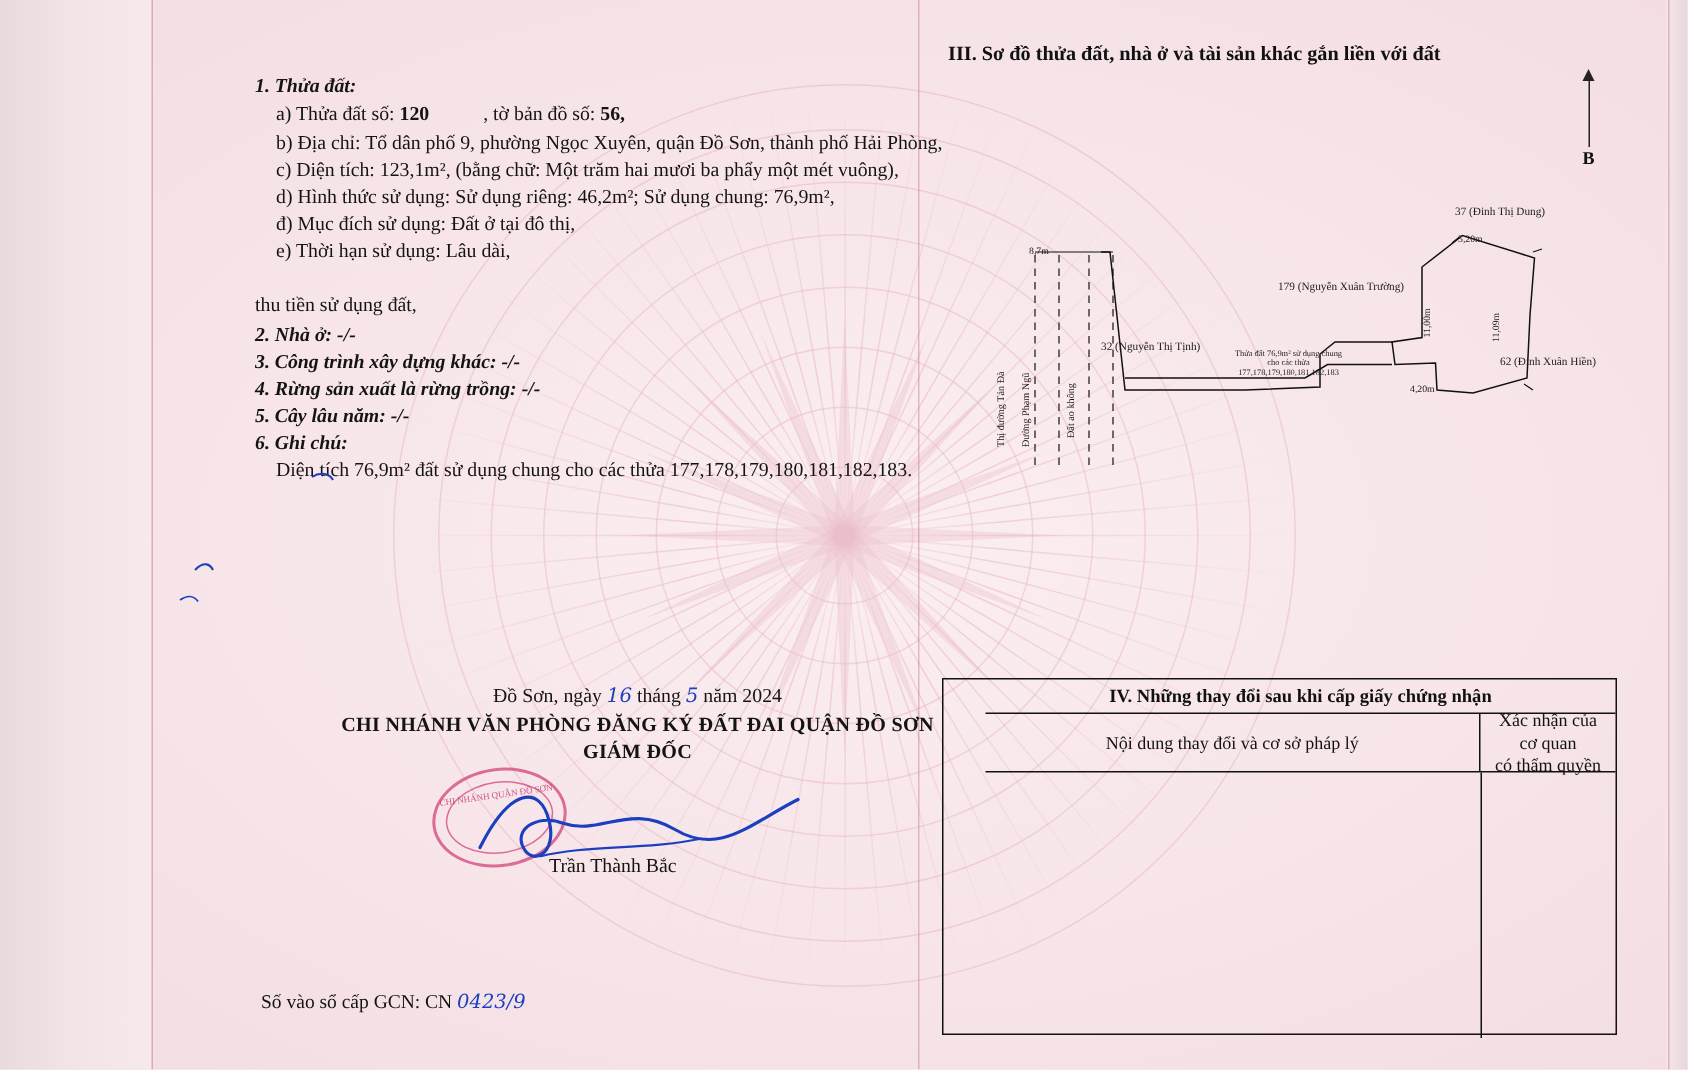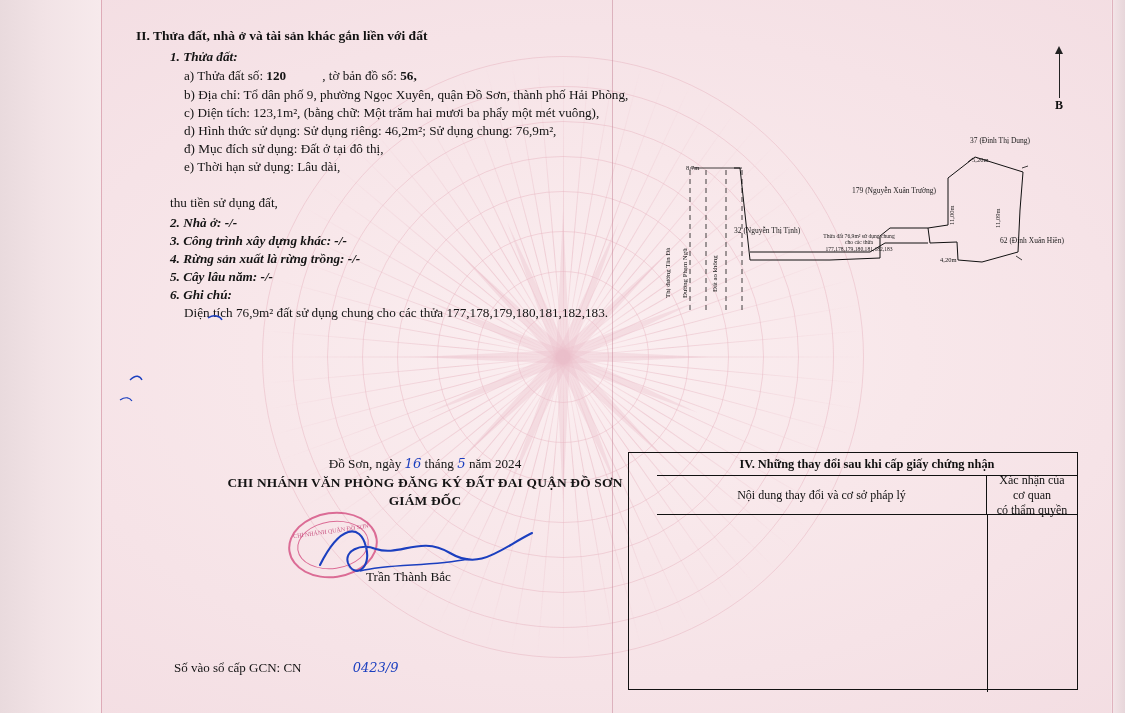--- a/index.html
+++ b/index.html
@@ -159,21 +159,21 @@
   .tbl .c1{flex:0 0 627px;border-right:1px solid #111;}
   .tbl .c2{flex:1;line-height:1.25;}
   .tbl .body{height:177px;display:flex;}
   .tbl .body .c1{flex:0 0 627px;border-right:1px solid #111;}
   .tbl .body .c2{flex:1;}
 
   .footer-num{
     position:absolute;font-size:13px;color:#141414;
   }
   .footer-hand{
-    color:#1b3fbf;font-style:italic;font-family:"DejaVu Serif", serif;margin-left:48px;
+    color:#1b3fbf;font-style:italic;font-family:"DejaVu Serif", serif;
   }
   svg{overflow:visible;}
 </style>
 </head>
 <body>
 
 <div id="page">
   <div class="edge-shadow-l"></div>
   <div class="edge-shadow-r"></div>
 
@@ -279,21 +279,20 @@
         <i style="transform: rotate(337.5deg);"></i>
       </div>
   </div>
 
   <div class="fold"></div>
   <div class="frame-left"></div>
   <div class="frame-right"></div>
 
   <div class="content">
 
-    <div class="sec-title" style="left:136px;top:28px;">II. Thửa đất, nhà ở và tài sản khác gắn liền với đất</div>
 
     <div class="txt i" style="left:170px;top:49px;">1. Thửa đất:</div>
 
     <div class="txt" style="left:184px;top:68px;">
       <span>a) Thửa đất số: </span><span class="b">120</span><span style="display:inline-block;width:36px"></span><span>, tờ bản đồ số: </span><span class="b">56,</span>
     </div>
 
     <div class="txt" style="left:184px;top:87px;">b) Địa chỉ: Tổ dân phố 9, phường Ngọc Xuyên, quận Đồ Sơn, thành phố Hải Phòng,</div>
     <div class="txt" style="left:184px;top:105px;">c) Diện tích: 123,1m², (bằng chữ: Một trăm hai mươi ba phẩy một mét vuông),</div>
     <div class="txt" style="left:184px;top:123px;text-align:right;">d) Hình thức sử dụng: Sử dụng riêng: 46,2m²; Sử dụng chung: 76,9m²,</div>
@@ -328,20 +327,21 @@
       <path d="M60,66 C90,58 130,62 168,54" stroke="#1b3fbf" stroke-width="1.4" fill="none"></path>
     </svg>
 
     <div class="sig-name" style="left:366px;top:569px;">Trần Thành Bắc</div>
 
     <div class="footer-num" style="left:174px;top:660px;">
       <span>Số vào sổ cấp GCN: CN</span>
       <span class="footer-hand">0423/9</span>
     </div>
 
+    <div class="sec-title" style="left:632px;top:28px;">III. Sơ đồ thửa đất, nhà ở và tài sản khác gắn liền với đất</div>
 
     <div class="north-arrow" style="left:1059px;top:52px;height:46px;"></div>
     <div class="north-head" style="left:1055px;top:46px;"></div>
     <div class="northN" style="left:1055px;top:98px;">B</div>
 
     <svg style="position:absolute;left:630px;top:110px;width:480px;height:210px">
 
       <polygon points="318,68 345,47 393,62 390,100 388,142 352,152 328,150 327,132 300,133 298,118 318,115" fill="none" stroke="#111" stroke-width="1"></polygon>
 
       <path d="M298,118 L260,118 L250,126 L250,148 L200,150 L120,150 L110,58 L104,58" fill="none" stroke="#111" stroke-width="1"></path>

